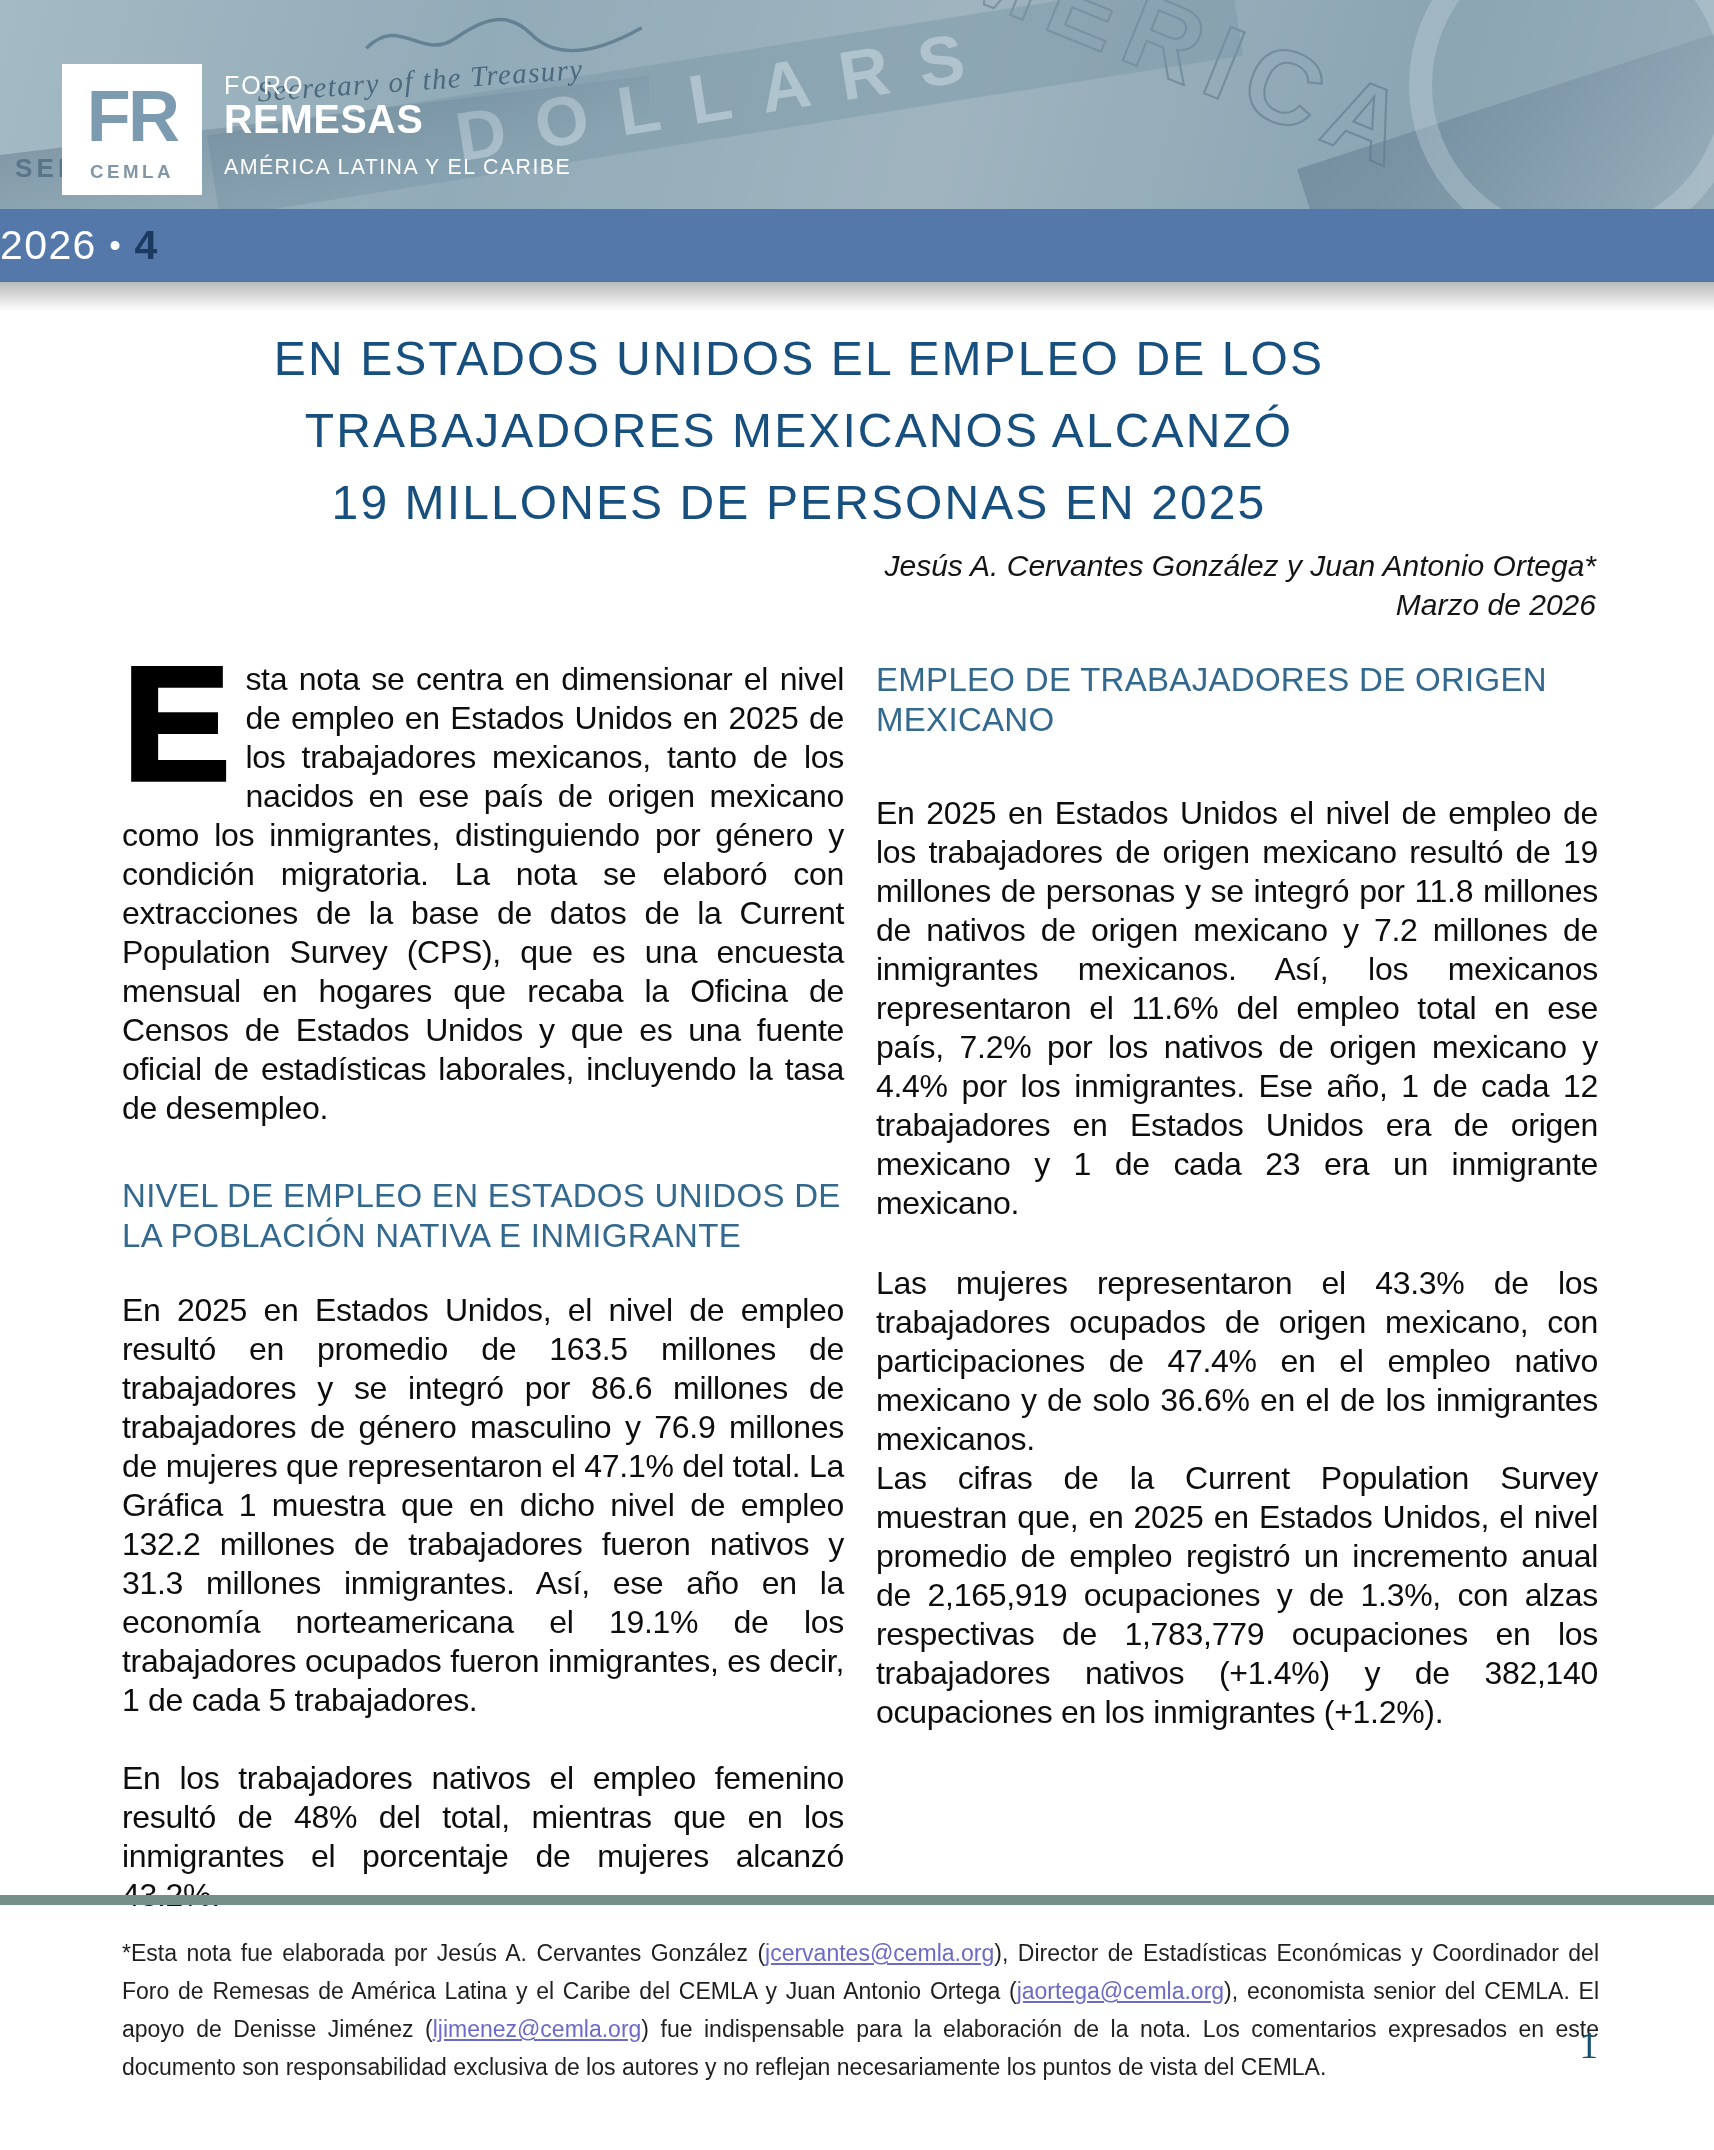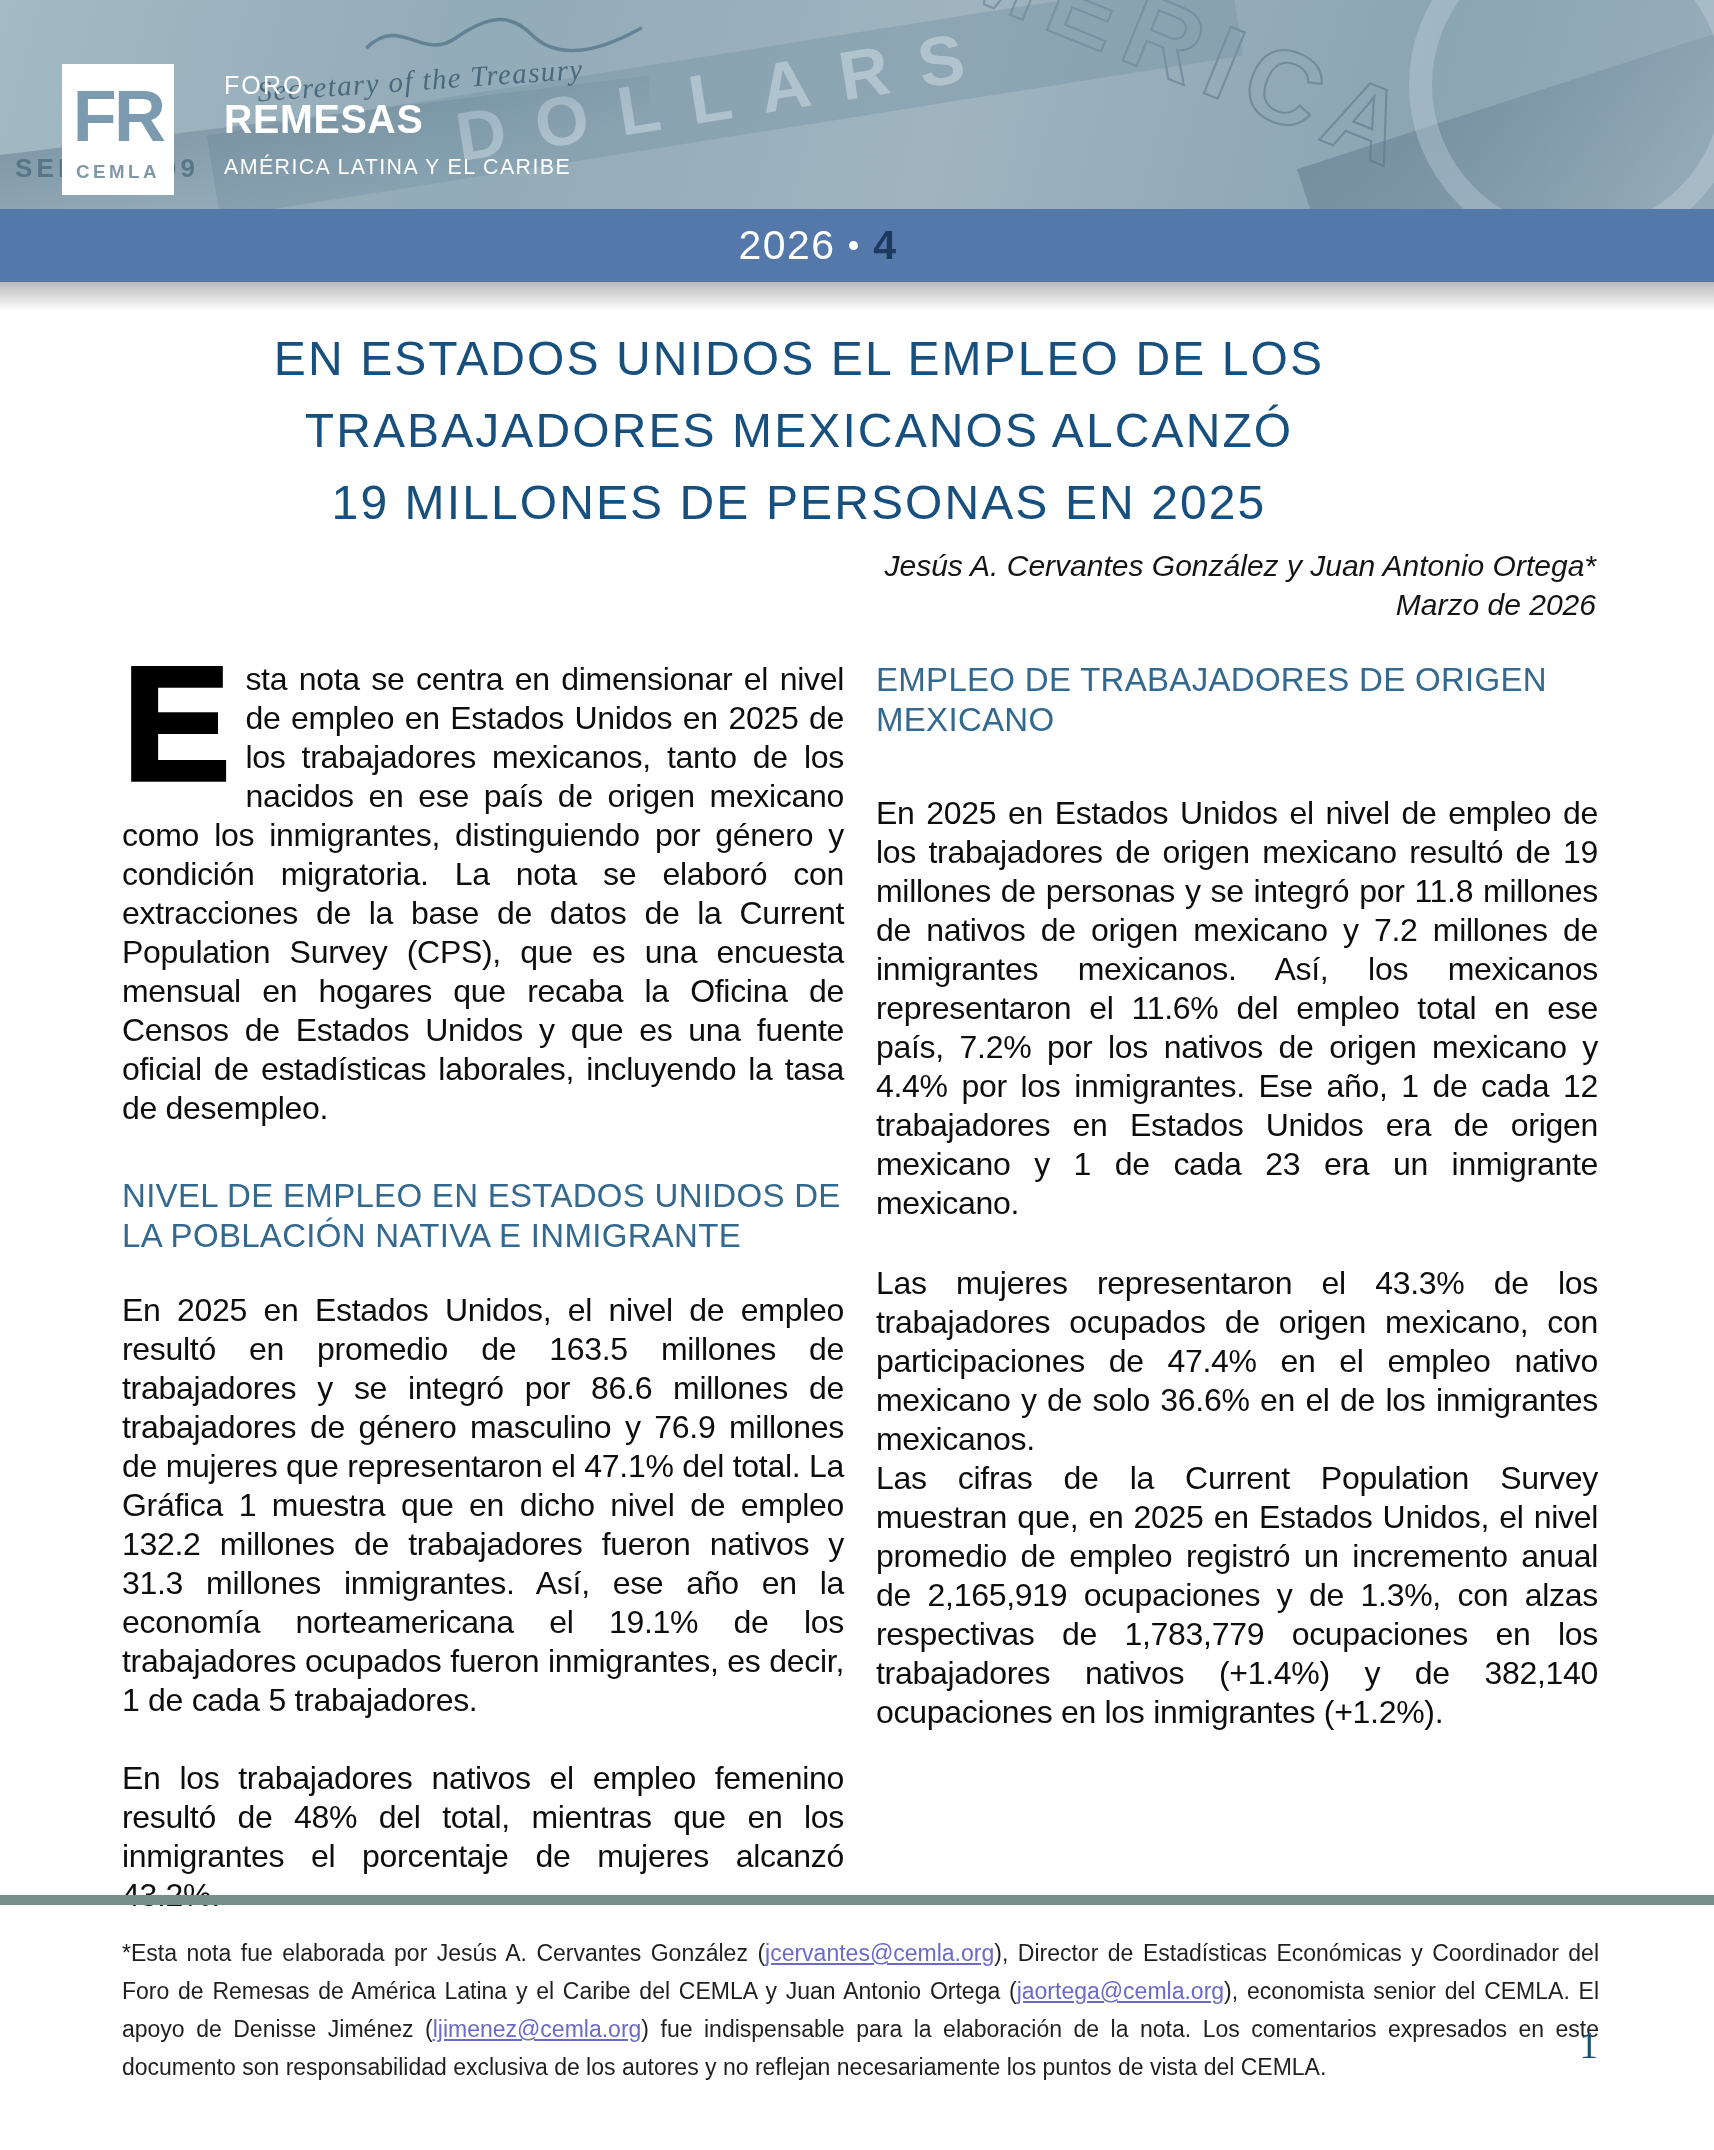--- a/index.html
+++ b/index.html
@@ -43,21 +43,21 @@
     position:absolute;left:257px;top:64px;transform:rotate(-4deg);
     font-family:"Liberation Serif",serif;font-style:italic;font-size:29px;
     color:rgba(56,88,110,.80);letter-spacing:1.4px;white-space:nowrap;
   }
   .signature{position:absolute;left:359px;top:7px;opacity:.55;}
   .serie-text{
     position:absolute;left:15px;top:153px;font-size:26px;font-weight:700;
     letter-spacing:4.1px;color:rgba(74,104,126,.75);white-space:nowrap;
   }
   .logo-box{
-    position:absolute;left:62px;top:64px;width:112px;height:131px;background:#ffffff;
+    position:absolute;left:62px;top:64px;width:140px;height:131px;background:#ffffff;
     display:flex;flex-direction:column;align-items:center;justify-content:center;
   }
   .logo-fr{
     font-size:72px;font-weight:700;letter-spacing:-2.8px;color:#7d9bb0;line-height:66px;
     margin-top:7px;
   }
   .logo-cemla{
     font-size:18.7px;font-weight:700;letter-spacing:3.5px;color:#8097a8;margin-top:12.4px;
   }
   .brand{position:absolute;left:224px;top:72px;color:#ffffff;}
@@ -72,21 +72,21 @@
     display:inline-block;font-size:109px;line-height:98px;letter-spacing:2.8px;
     transform:scaleX(.86);transform-origin:right center;font-weight:400;
   }
   .pub-deremesas{
     display:inline-block;font-size:53px;line-height:50px;letter-spacing:1.4px;
     transform:scaleX(.93);transform-origin:right center;font-weight:400;margin-top:1.4px;
   }
   
   .issue-bar{
     position:absolute;left:0;top:209px;width:1715px;height:73px;background:#5478a9;
-    display:flex;align-items:center;justify-content:center;padding-right:79px;
+    display:flex;align-items:center;justify-content:flex-start;padding-right:79px;
     box-sizing:border-box;font-size:41px;letter-spacing:1.4px;
   }
   .issue-year,.issue-sep{color:#ffffff;}
   .issue-sep{margin:0 12.4px;font-size:33px;}
   .issue-num{color:#1c3a60;font-weight:700;}
   .bar-shadow{
     position:absolute;left:0;top:281px;width:1715px;height:30px;
     background:linear-gradient(to bottom,rgba(105,105,105,.48),rgba(255,255,255,0));
   }
   

